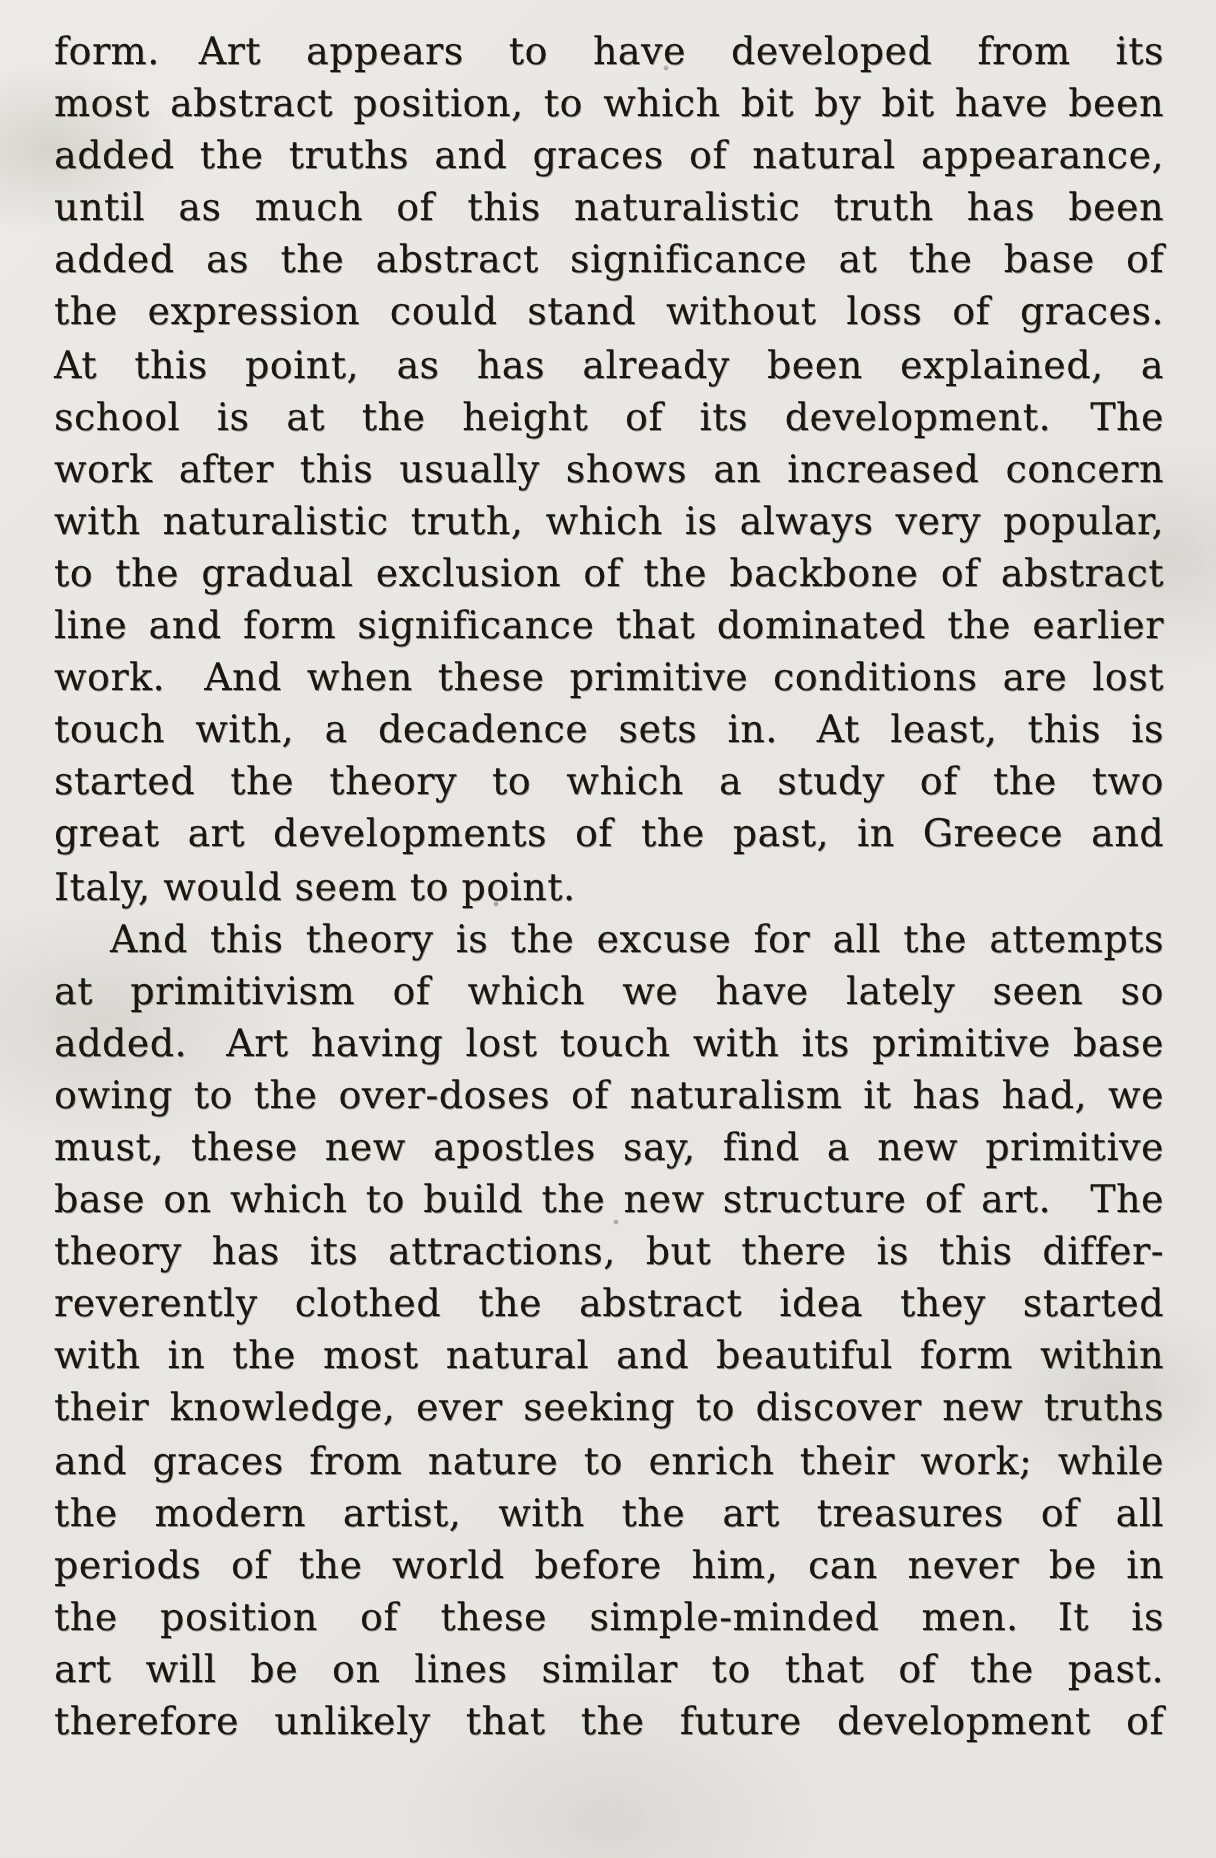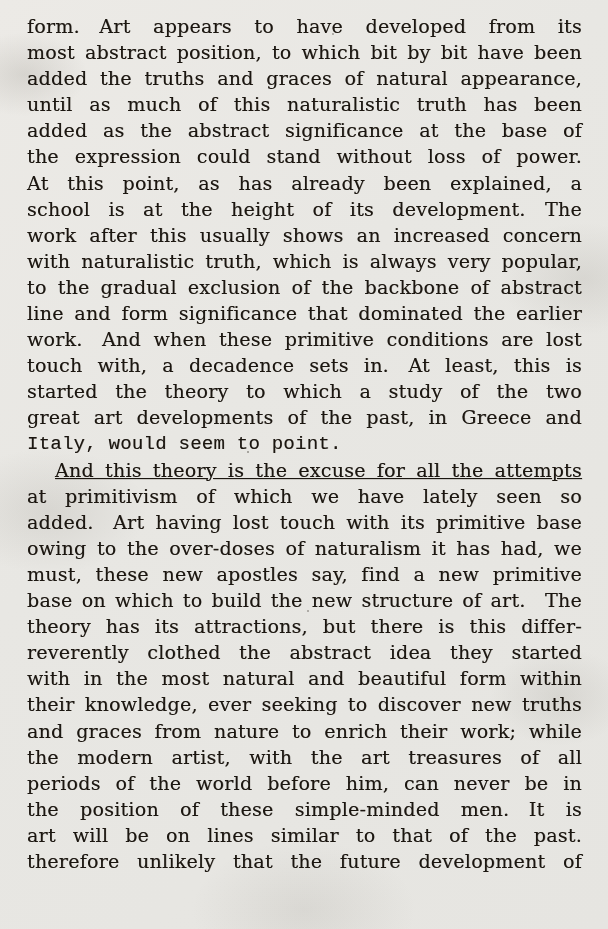--- a/index.html
+++ b/index.html
@@ -47,39 +47,37 @@
   .line {
     height: 26.1px;
     line-height: 26.1px;
     text-align: justify;
     text-align-last: justify;
     white-space: pre-wrap;
     overflow: visible;
   }
   .line.para-end {
     text-align-last: left;
-    font-family: Liberation Mono, monospace;
   }
   .line.indent {
     text-indent: 28px;
-    text-decoration: underline;
   }
 </style>
 </head>
 <body>
 
 <div class="page">
   <div class="text-block">
       <div class="paragraph">
         <div class="line">form.  Art appears to have developed from its</div>
         <div class="line">most abstract position, to which bit by bit have been</div>
         <div class="line">added the truths and graces of natural appearance,</div>
         <div class="line">until as much of this naturalistic truth has been</div>
         <div class="line">added as the abstract significance at the base of</div>
-        <div class="line">the expression could stand without loss of power.</div>
+        <div class="line">the expression could stand without loss of graces.</div>
         <div class="line">At this point, as has already been explained, a</div>
         <div class="line">school is at the height of its development.  The</div>
         <div class="line">work after this usually shows an increased concern</div>
         <div class="line">with naturalistic truth, which is always very popular,</div>
         <div class="line">to the gradual exclusion of the backbone of abstract</div>
         <div class="line">line and form significance that dominated the earlier</div>
         <div class="line">work.  And when these primitive conditions are lost</div>
         <div class="line">touch with, a decadence sets in.  At least, this is</div>
         <div class="line">started the theory to which a study of the two</div>
         <div class="line">great art developments of the past, in Greece and</div>

